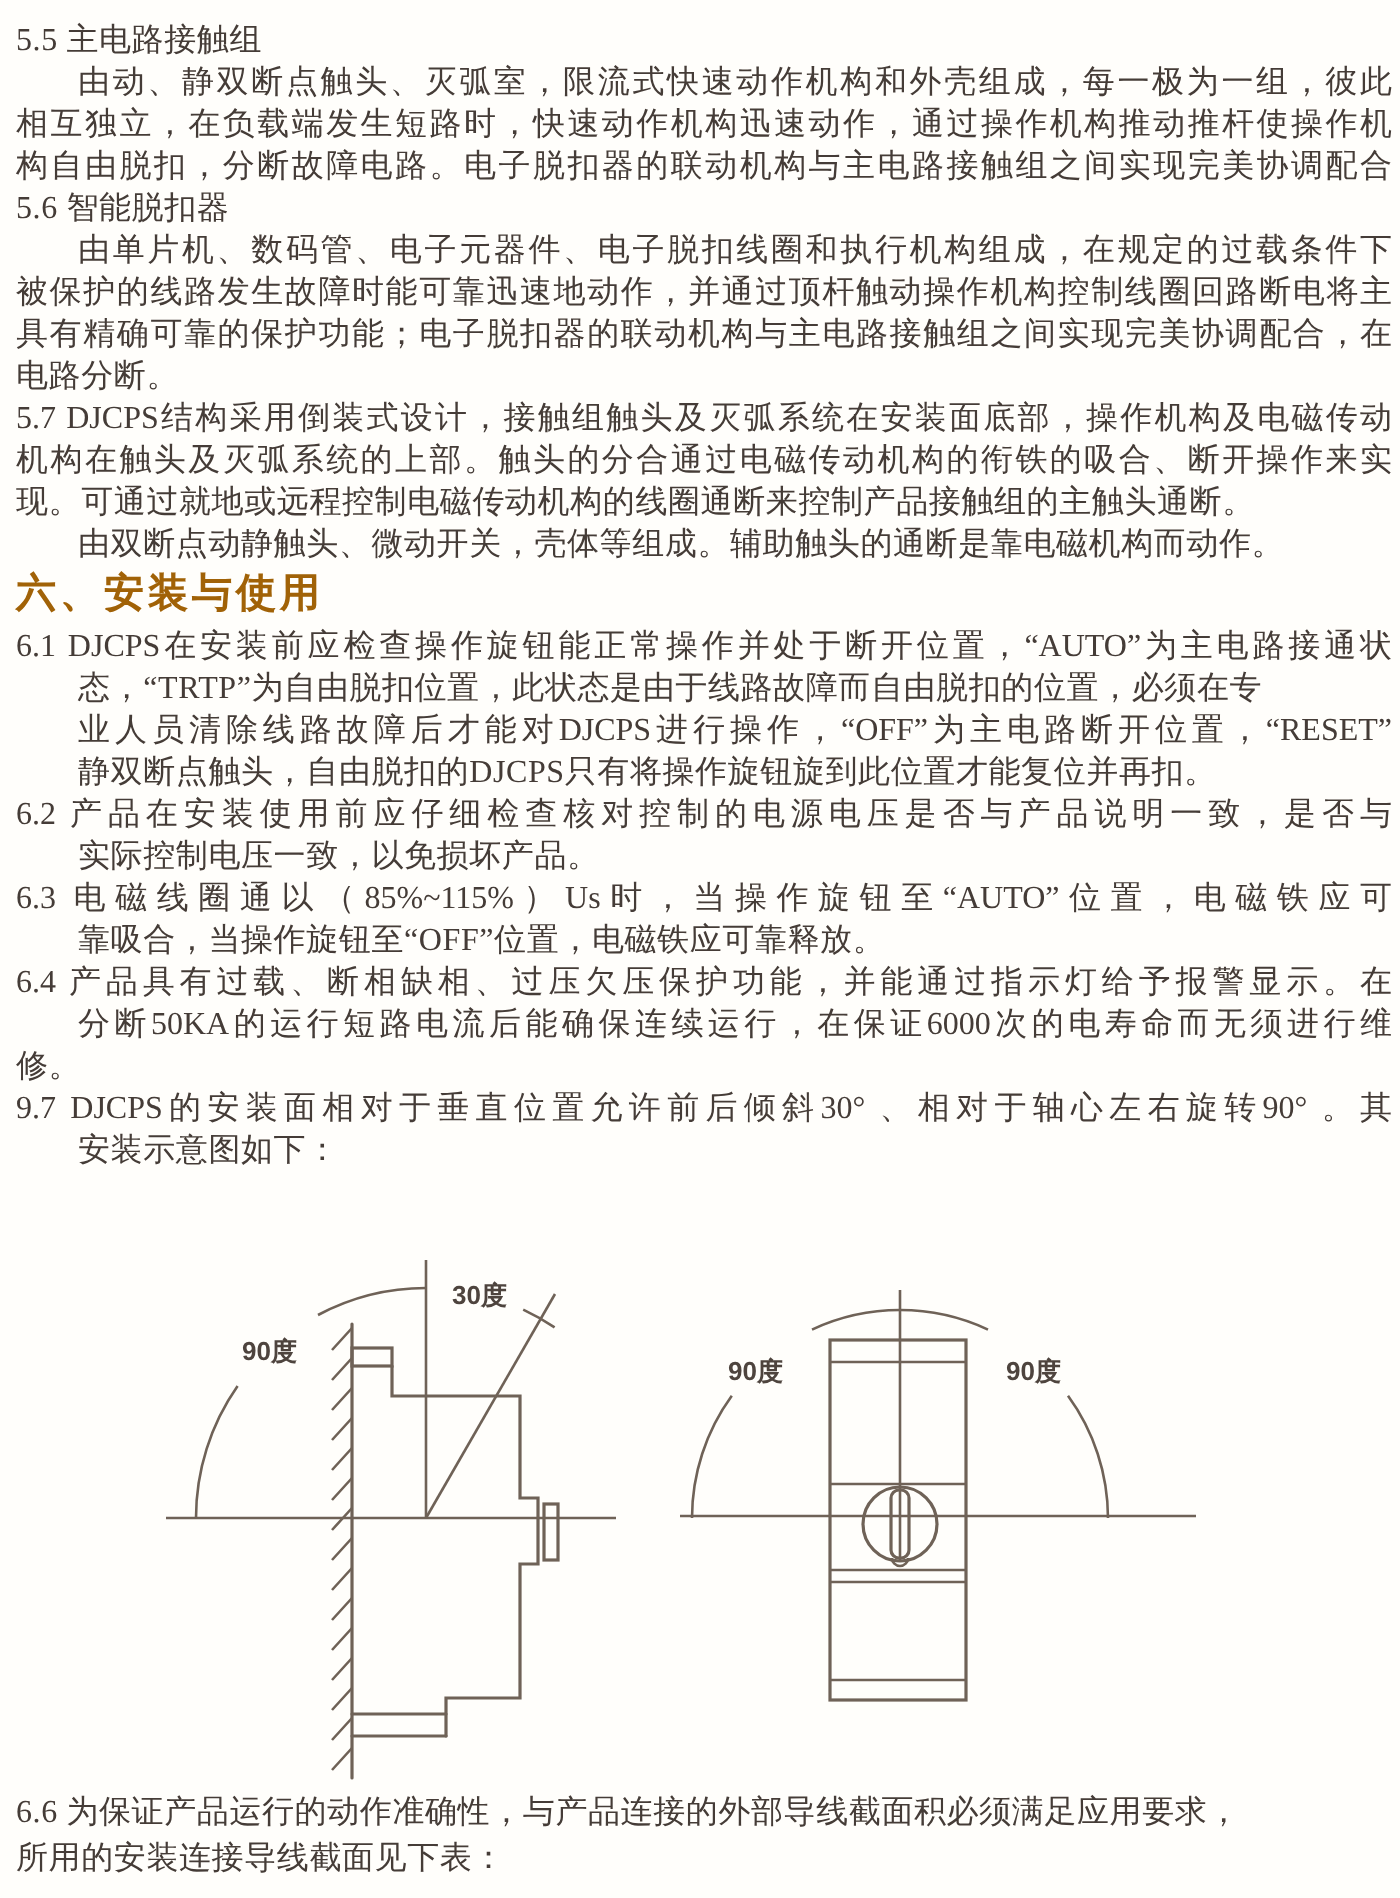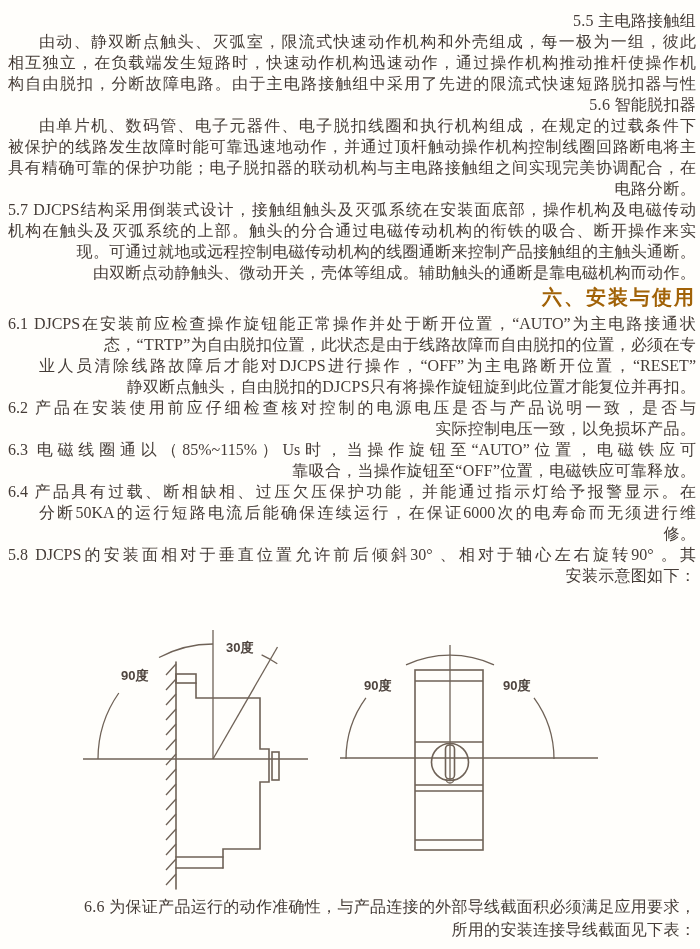--- a/index.html
+++ b/index.html
@@ -10,21 +10,21 @@
     overflow:hidden;
     font-family:"Liberation Serif","DejaVu Serif",serif;
     color:#453c37;
   }
   .textblock{position:absolute;left:8px;width:688px;}
   #body-lines{top:10px;}
   #footer-lines{top:895px;}
   .line{
     height:21px;line-height:21px;font-size:16px;
     white-space:nowrap;
-    text-align:right;
+    text-align:left;
     letter-spacing:0.3px;
   }
   .line.fill{
     white-space:normal;
     text-align:justify;
     text-align-last:justify;
     letter-spacing:0;
   }
   .line.ind{padding-left:31px;}
   .line.hline{
@@ -48,21 +48,21 @@
 </style>
 </head>
 <body>
 
 <div class="page">
 
   <div class="textblock" id="body-lines">
       <div class="line">5.5 主电路接触组</div>
       <div class="line ind fill">由动、静双断点触头、灭弧室，限流式快速动作机构和外壳组成，每一极为一组，彼此</div>
       <div class="line fill">相互独立，在负载端发生短路时，快速动作机构迅速动作，通过操作机构推动推杆使操作机</div>
-      <div class="line fill">构自由脱扣，分断故障电路。由于主电路接触组中采用了先进的限流式快速短路脱扣器与性</div>
+      <div class="line fill">构自由脱扣，分断故障电路。电子脱扣器的联动机构与主电路接触组之间实现完美协调配合</div>
       <div class="line">5.6 智能脱扣器</div>
       <div class="line ind fill">由单片机、数码管、电子元器件、电子脱扣线圈和执行机构组成，在规定的过载条件下</div>
       <div class="line fill">被保护的线路发生故障时能可靠迅速地动作，并通过顶杆触动操作机构控制线圈回路断电将主</div>
       <div class="line fill">具有精确可靠的保护功能；电子脱扣器的联动机构与主电路接触组之间实现完美协调配合，在</div>
       <div class="line">电路分断。</div>
       <div class="line fill">5.7 DJCPS结构采用倒装式设计，接触组触头及灭弧系统在安装面底部，操作机构及电磁传动</div>
       <div class="line fill">机构在触头及灭弧系统的上部。触头的分合通过电磁传动机构的衔铁的吸合、断开操作来实</div>
       <div class="line">现。可通过就地或远程控制电磁传动机构的线圈通断来控制产品接触组的主触头通断。</div>
       <div class="line ind">由双断点动静触头、微动开关，壳体等组成。辅助触头的通断是靠电磁机构而动作。</div>
       <div class="line hline">六、安装与使用</div>
@@ -70,21 +70,21 @@
       <div class="line ind">态，“TRTP”为自由脱扣位置，此状态是由于线路故障而自由脱扣的位置，必须在专</div>
       <div class="line ind fill">业人员清除线路故障后才能对DJCPS进行操作，“OFF”为主电路断开位置，“RESET”</div>
       <div class="line ind">静双断点触头，自由脱扣的DJCPS只有将操作旋钮旋到此位置才能复位并再扣。</div>
       <div class="line fill">6.2 产品在安装使用前应仔细检查核对控制的电源电压是否与产品说明一致，是否与</div>
       <div class="line ind">实际控制电压一致，以免损坏产品。</div>
       <div class="line fill">6.3 电磁线圈通以（85%~115%）Us时，当操作旋钮至“AUTO”位置，电磁铁应可</div>
       <div class="line ind">靠吸合，当操作旋钮至“OFF”位置，电磁铁应可靠释放。</div>
       <div class="line fill">6.4 产品具有过载、断相缺相、过压欠压保护功能，并能通过指示灯给予报警显示。在</div>
       <div class="line ind fill">分断50KA的运行短路电流后能确保连续运行，在保证6000次的电寿命而无须进行维</div>
       <div class="line">修。</div>
-      <div class="line fill">5.8 DJCPS的安装面相对于垂直位置允许前后倾斜30° 、相对于轴心左右旋转90° 。其</div>
+      <div class="line fill">9.7 DJCPS的安装面相对于垂直位置允许前后倾斜30° 、相对于轴心左右旋转90° 。其</div>
       <div class="line ind">安装示意图如下：</div>
     </div>
 
   <div class="figure">
 
     <svg id="side-view" width="320" height="272" viewBox="0 0 320 272">
 
       <path class="dthin" d="M23,137 H248"></path>
 
       <path class="dthin" d="M153,8 V137"></path>

